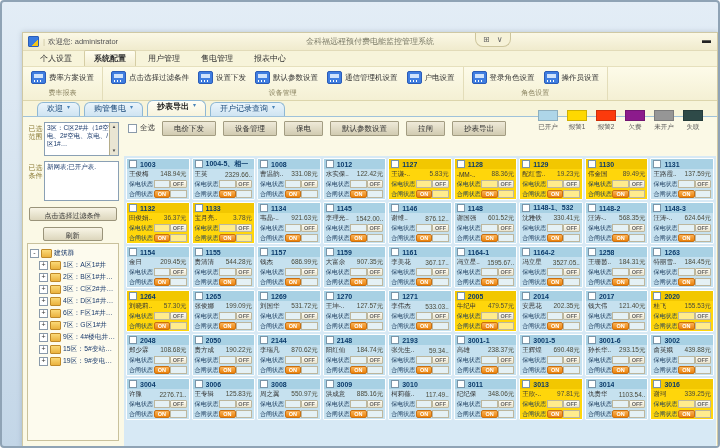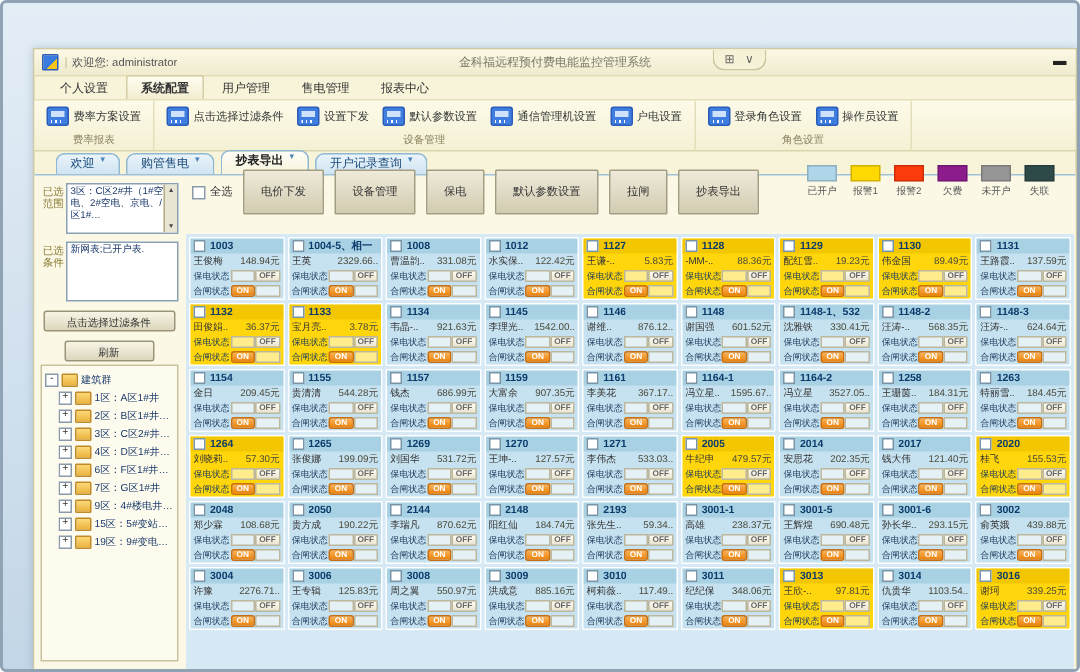--- a/index.html
+++ b/index.html
@@ -65,21 +65,21 @@
   
   #main{position:absolute;left:99px;top:0;right:0;bottom:0}
   #pagerow{height:13px;padding-top:4px;display:flex;align-items:center;gap:4px;padding-left:62px;font-size:7.5px;color:#6b6b50}
   .plink-prev{color:#c8862a}
   .plink-next{color:#18a8a0;text-decoration:underline}
   .numbox{background:#fff;border:1px solid #b8b295;padding:0 3px;font-size:7px;color:#333;min-width:9px;text-align:center;line-height:9px}
   .psep{color:#c9c4a8}
   #actionrow{height:22px;display:flex;align-items:center;gap:7px;padding-left:6px;position:relative}
   #selectall{display:flex;align-items:center;gap:3px;font-size:7.5px;color:#333}
   .cbox{width:7px;height:7px;background:#fff;border:1px solid #8a9aaa;flex:none}
-  .abtn{height:30px;padding:0 11px;background:linear-gradient(#efead9,#d1cbb1);border:1px solid #a39d82;
+  .abtn{height:15px;padding:0 11px;background:linear-gradient(#efead9,#d1cbb1);border:1px solid #a39d82;
     border-radius:1px;font-size:7.5px;color:#333;line-height:14px;white-space:nowrap}
   #legend{position:absolute;right:14px;top:-7px;display:flex;gap:9px}
   .litem{display:flex;flex-direction:column;align-items:center;gap:2px}
   .lswatch{width:18px;height:9px;border:1px solid rgba(0,0,0,.18)}
   .llabel{font-size:6.5px;color:#555;white-space:nowrap}
   
   #grid{position:absolute;left:2px;right:1px;top:39px;bottom:1px;background:#d7e9f5;
     display:grid;grid-template-columns:repeat(9,1fr);grid-auto-rows:42px;gap:2px;padding:2px;align-content:start}
   .card{border:1px solid #fdfefe;border-radius:1px;overflow:hidden}
   .card.open{background:#c6e1ef}

